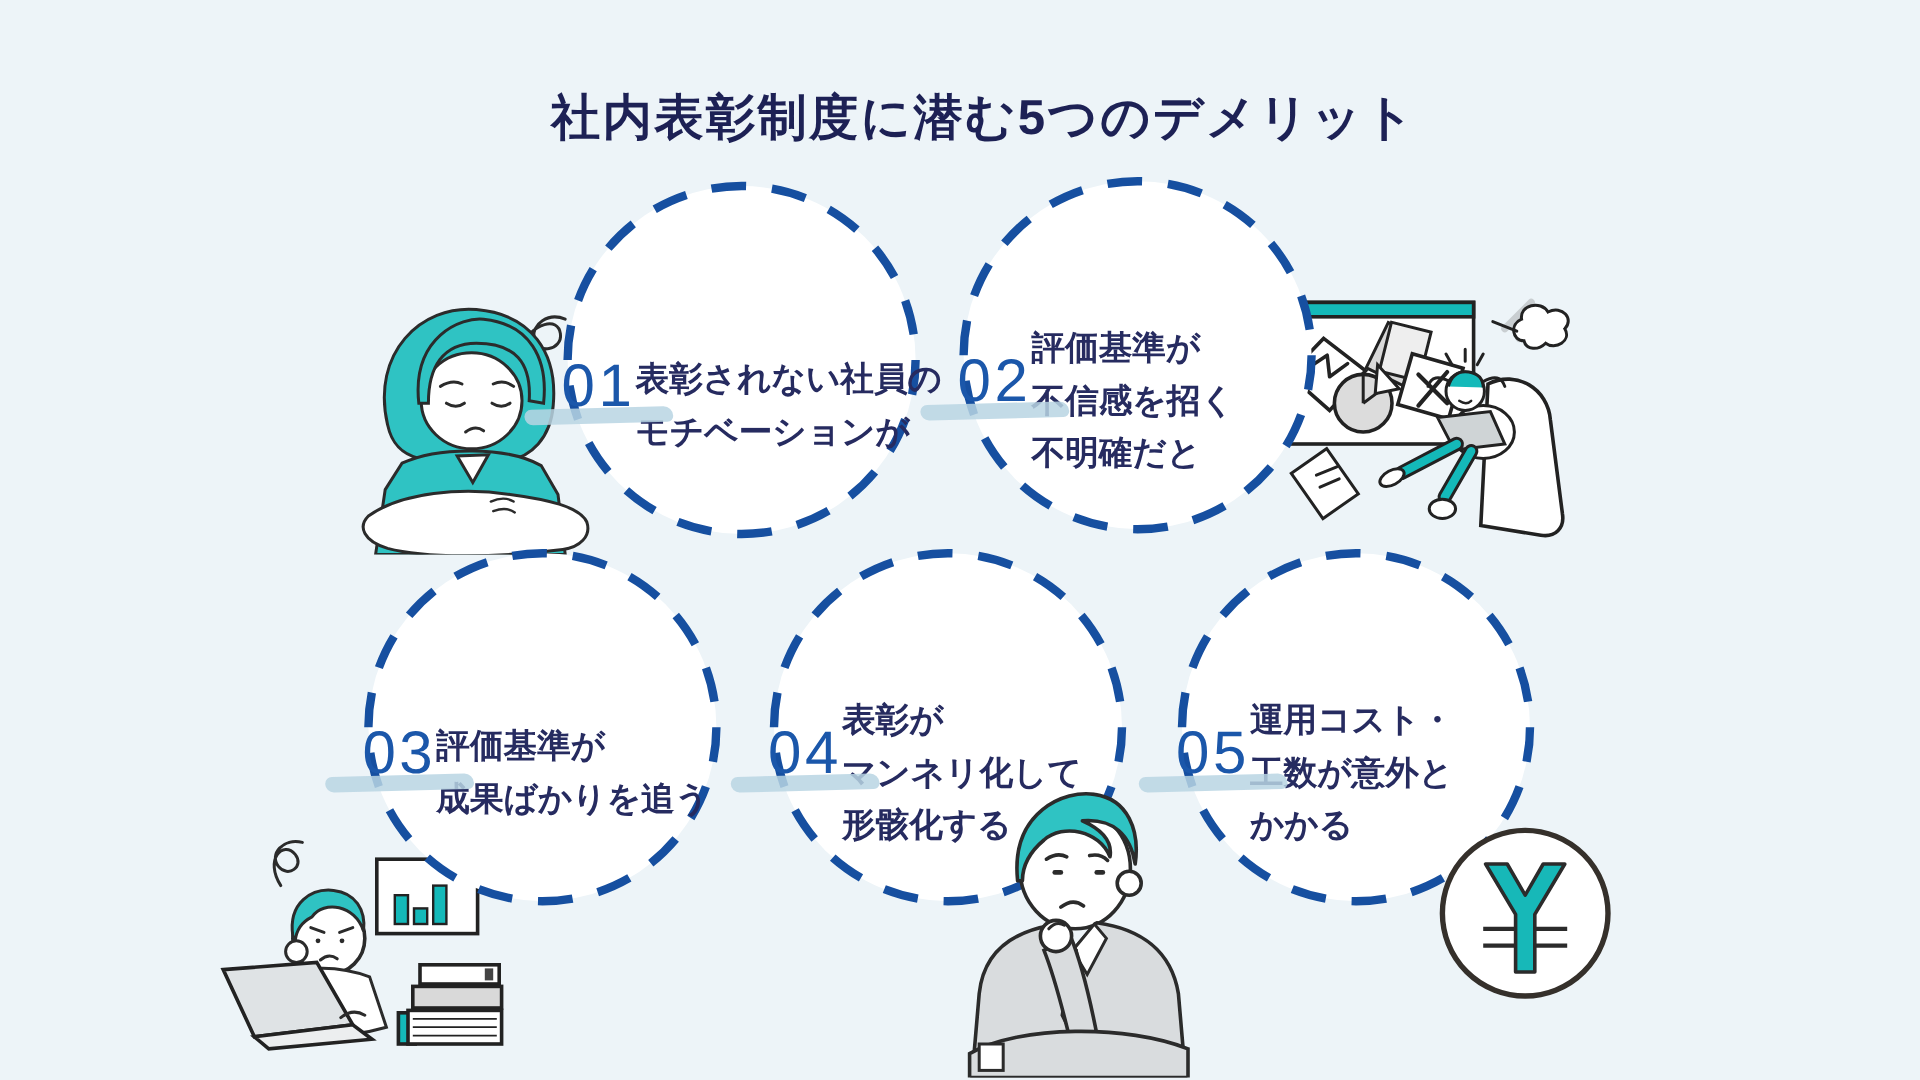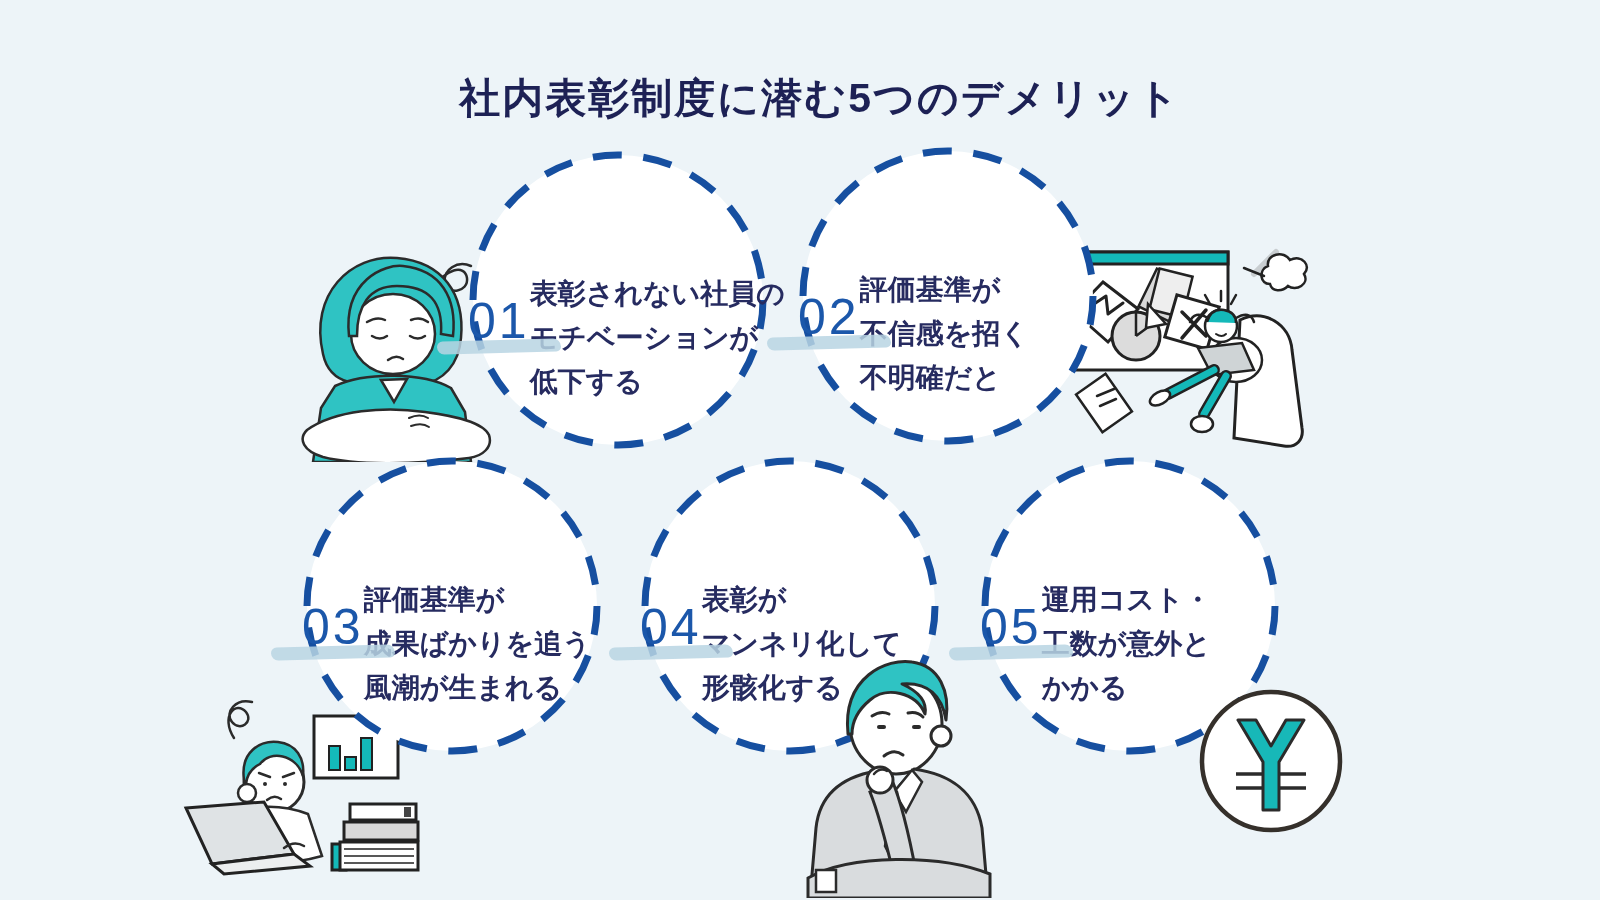--- a/index.html
+++ b/index.html
@@ -145,21 +145,20 @@
 
 <div class="circle-card c1">
   <svg class="ring" viewBox="0 0 300 300">
     <circle cx="150" cy="150" r="145" fill="#ffffff" stroke="#164fa0" stroke-width="7" stroke-dasharray="29 21.6"></circle>
   </svg>
   <div class="card-content">
     <div class="num-wrap"><span class="brush"></span><span class="num">01</span></div>
     <div class="lines">
       <span class="line">表彰されない社員の</span>
       <span class="line">モチベーションが</span>
-      <span class="line">低下する</span>
     </div>
   </div>
 </div>
 
 <div class="circle-card c2">
   <svg class="ring" viewBox="0 0 300 300">
     <circle cx="150" cy="150" r="145" fill="#ffffff" stroke="#164fa0" stroke-width="7" stroke-dasharray="29 21.6"></circle>
   </svg>
   <div class="card-content">
     <div class="num-wrap"><span class="brush"></span><span class="num">02</span></div>
@@ -173,21 +172,20 @@
 
 <div class="circle-card c3">
   <svg class="ring" viewBox="0 0 300 300">
     <circle cx="150" cy="150" r="145" fill="#ffffff" stroke="#164fa0" stroke-width="7" stroke-dasharray="29 21.6"></circle>
   </svg>
   <div class="card-content">
     <div class="num-wrap"><span class="brush"></span><span class="num">03</span></div>
     <div class="lines">
       <span class="line">評価基準が</span>
       <span class="line">成果ばかりを追う</span>
-      <span class="line">風潮が生まれる</span>
     </div>
   </div>
 </div>
 
 <div class="circle-card c4">
   <svg class="ring" viewBox="0 0 300 300">
     <circle cx="150" cy="150" r="145" fill="#ffffff" stroke="#164fa0" stroke-width="7" stroke-dasharray="29 21.6"></circle>
   </svg>
   <div class="card-content">
     <div class="num-wrap"><span class="brush"></span><span class="num">04</span></div>

